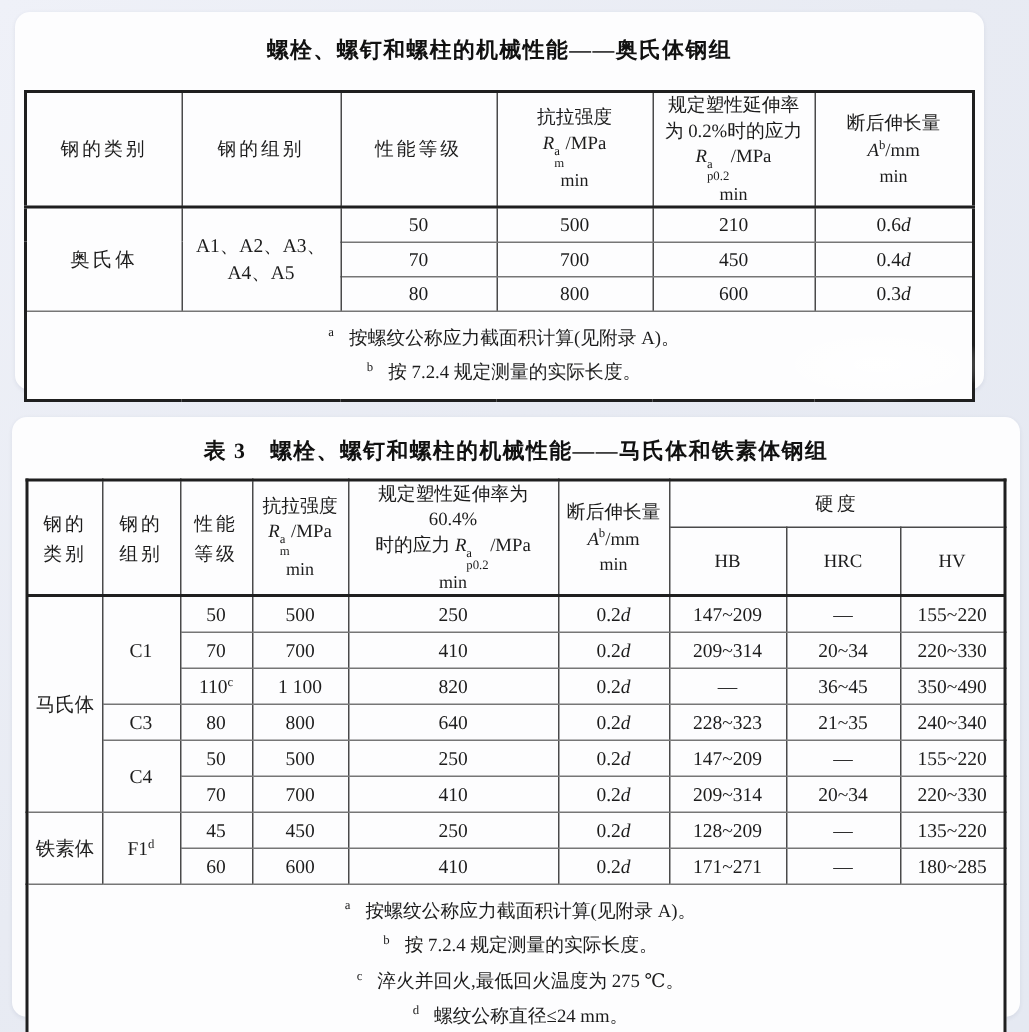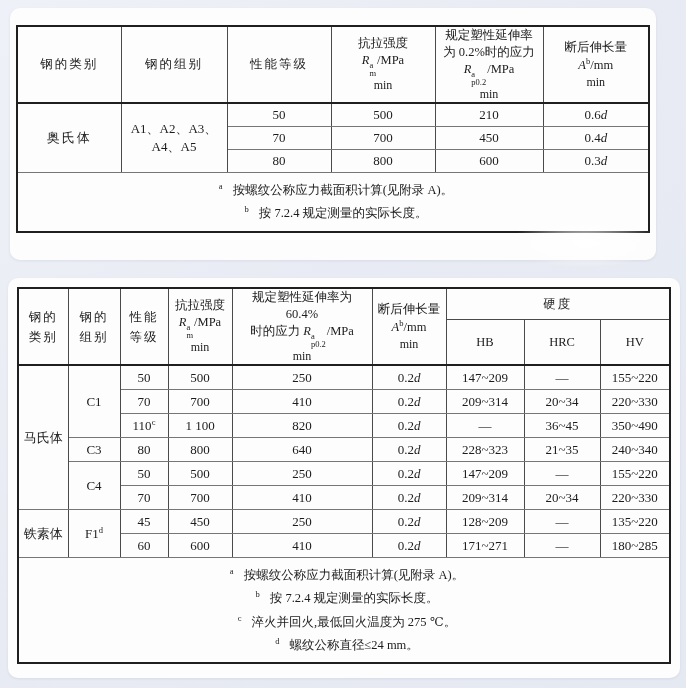--- a/index.html
+++ b/index.html
@@ -78,20 +78,23 @@
 
   
   .smudge{position:absolute;pointer-events:none;border-radius:50%;}
   #smudge1{left:500px;top:210px;width:150px;height:50px;
     background:radial-gradient(closest-side,rgba(255,255,255,0.95),rgba(255,255,255,0));}
 </style>
 </head>
 <body>
 
 <div class="panel" id="panel1">
+  <div class="tbl-title">
+    <span>螺栓、螺钉和螺柱的机械性能——奥氏体钢组</span>
+  </div>
 
   <table id="table1">
     <colgroup>
       <col style="width:104px">
         <col style="width:106px">
         <col style="width:104px">
       <col style="width:104px">
         <col style="width:108px">
         <col style="width:106px">
     </colgroup>
@@ -153,20 +156,23 @@
           <div class="fn-line"><sup class="fn-marker">a</sup><span>按螺纹公称应力截面积计算(见附录 A)。</span></div>
           <div class="fn-line"><sup class="fn-marker">b</sup><span>按 7.2.4 规定测量的实际长度。</span></div>
         </td>
       </tr>
     </tbody>
   </table>
   <div class="smudge" id="smudge1"></div>
 </div>
 
 <div class="panel" id="panel2">
+  <div class="tbl-title">
+    <span class="title-prefix">表 3</span><span>螺栓、螺钉和螺柱的机械性能——马氏体和铁素体钢组</span>
+  </div>
 
   <table id="table2">
     <colgroup>
       <col style="width:50px">
         <col style="width:52px">
         <col style="width:48px">
       <col style="width:64px">
         <col style="width:140px">
         <col style="width:74px">
       <col style="width:78px">

